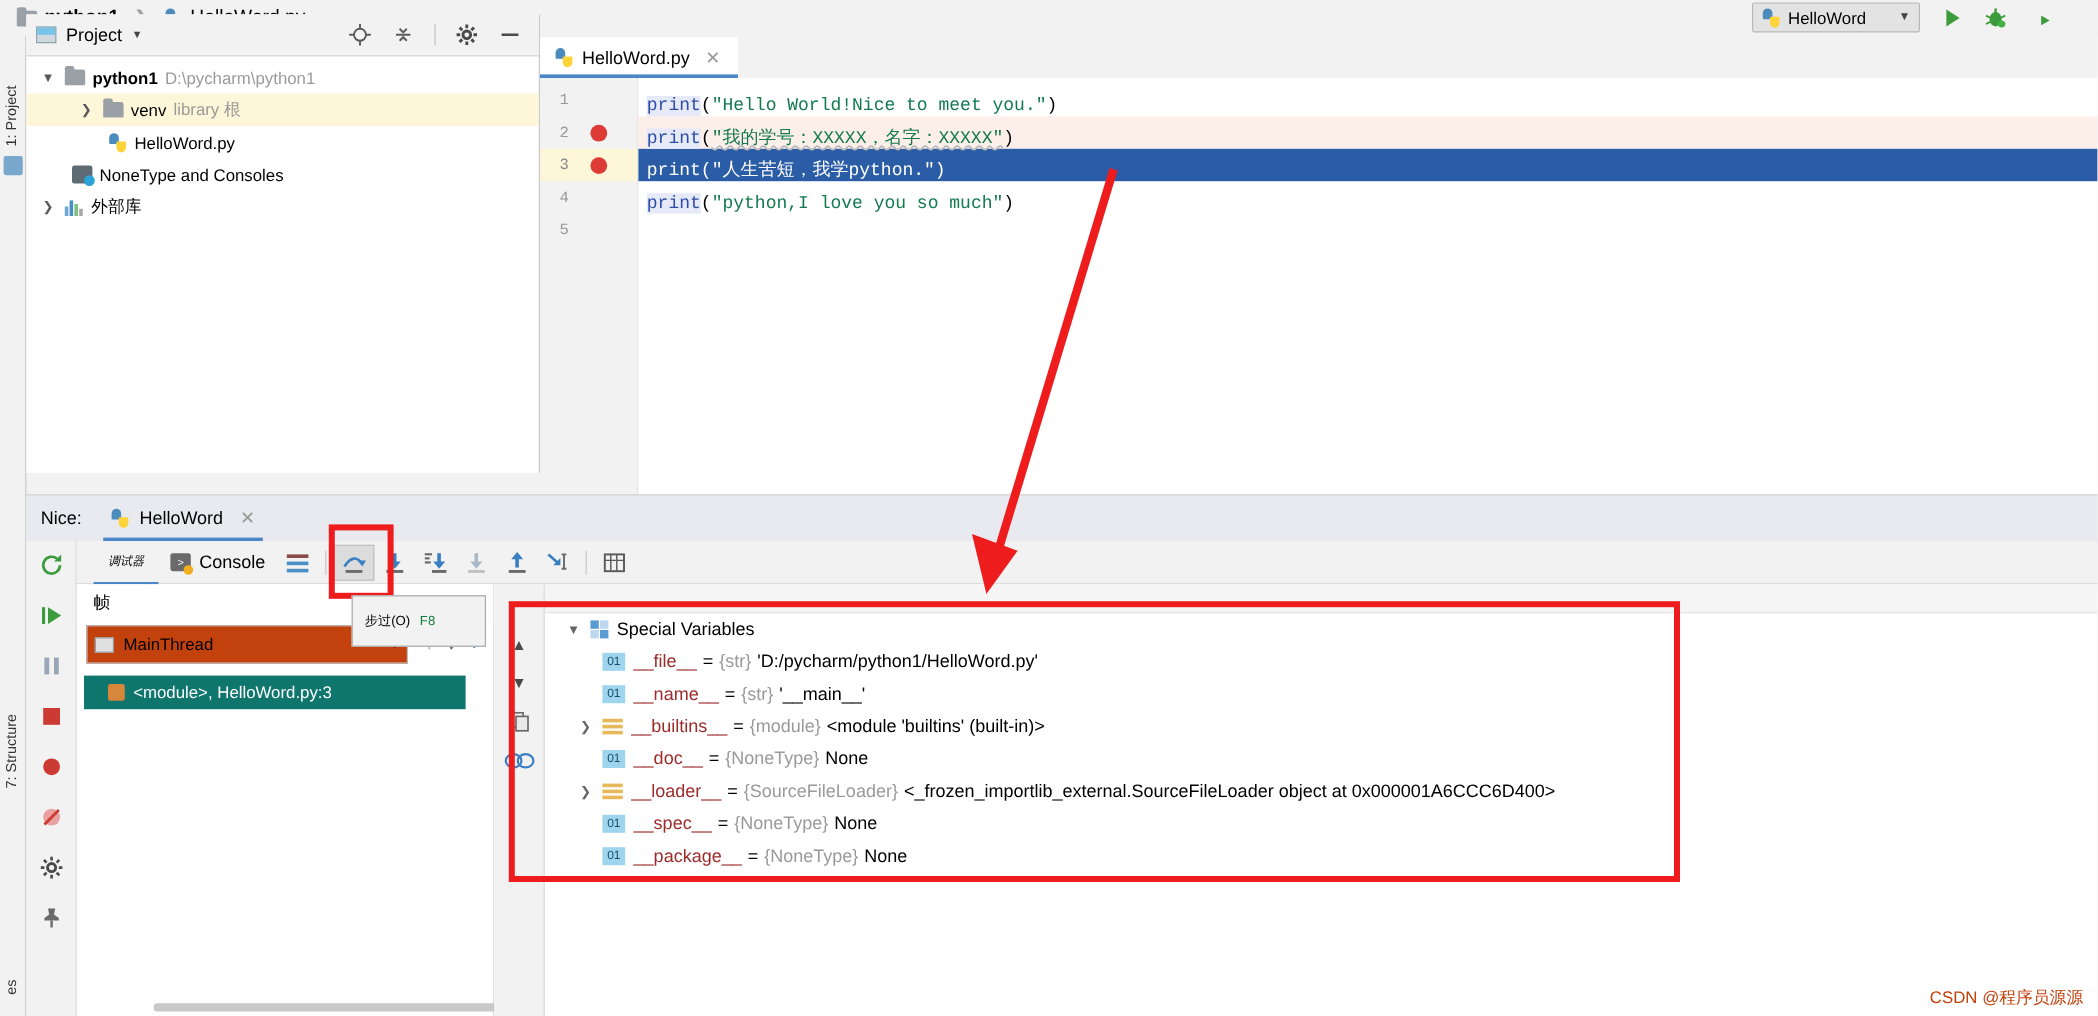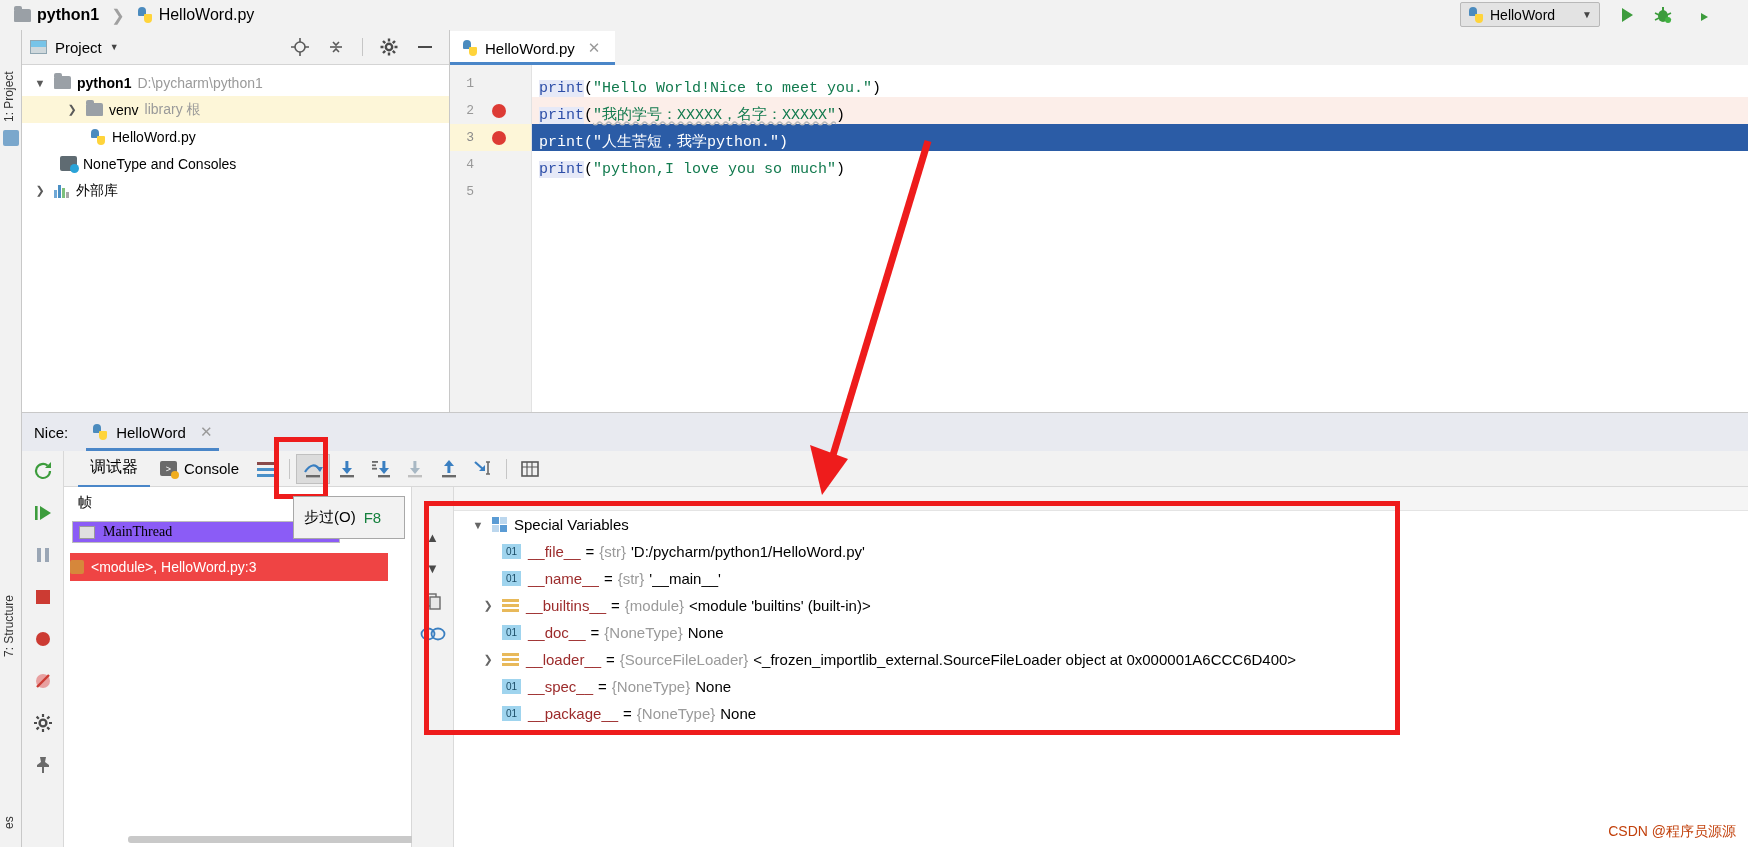--- a/index.html
+++ b/index.html
@@ -70,21 +70,21 @@
   .vtab-proj { top: 12px; height: 80px; }
   .vtab-struct { bottom: 190px; height: 86px; }
   .vtab-favs { bottom: 18px; height: 20px; }
   .vstrip-ico {
     position: absolute; left: 3px; width: 16px; height: 16px;
     background: #7aa7cc; border-radius: 2px;
   }
 
   
   .project-panel {
-    position: absolute; left: 22px; top: 30px; width: 428px; height: 382px;
+    position: absolute; left: 22px; top: 12px; width: 428px; height: 382px;
     background: #fff; border-right: 1px solid #c8c8c8;
   }
   .project-head {
     height: 35px; background: #f2f2f2; border-bottom: 1px solid #d4d4d4;
     display: flex; align-items: center; padding: 0 8px; gap: 8px;
   }
   .proj-win-ico {
     width: 17px; height: 14px; background: #cfd8dc; border: 1px solid #8fa6b2;
   }
   .proj-win-ico i { display: block; width: 100%; height: 6px; background: #77c4e8; }
@@ -191,21 +191,21 @@
     width: 42px; background: #f2f2f2; border-right: 1px solid #d8d8d8;
     display: flex; flex-direction: column; align-items: center; padding-top: 8px; gap: 18px;
   }
   .dbg-sq { width: 24px; height: 24px; display: flex; align-items: center; justify-content: center; }
 
   .dbg-main { flex: 1; position: relative; }
   .dbg-tabrow {
     height: 36px; background: #f2f2f2; display: flex; align-items: center;
     gap: 0px; border-bottom: 1px solid #d8d8d8; padding-left: 14px;
   }
-  .dbg-tab-txt { font-size: 16px; padding: 0 12px; height: 36px; display: flex; align-items: center; }
+  .dbg-tab-txt { font-size: 10px; padding: 0 12px; height: 36px; display: flex; align-items: center; font-style: italic; }
   .dbg-tab-txt.active { border-bottom: 2px solid #4a86c8; font-weight: normal; }
   .console-tab { display: flex; align-items: center; gap: 7px; padding: 0 10px; font-size: 15px; }
   .console-ico {
     width: 17px; height: 15px; background: #6a6a6a; border-radius: 2px;
     color: #fff; font-size: 9px; display: flex; align-items: center; justify-content: center;
     position: relative;
   }
   .console-ico::after {
     content: ""; position: absolute; right: -2px; bottom: -3px; width: 8px; height: 8px;
     border-radius: 50%; background: #f0ad1e;
@@ -214,28 +214,28 @@
   .tbtn.pressed { background: #dcdcdc; border: 1px solid #c0c0c0; }
   .tsep { width: 1px; height: 20px; background: #c6c6c6; margin: 0 6px; }
 
   .frames-pane {
     position: absolute; left: 0; top: 36px; width: 348px; bottom: 0;
     background: #fff; border-right: 1px solid #d8d8d8;
   }
   .frames-title { height: 32px; display: flex; align-items: center; padding-left: 14px;
                   font-size: 14px; background: #fff; }
   .thread-row {
-    height: 22px; margin: 2px 8px 0 8px; border: 1px solid #bdbdbd; background: #8b5cf6;
-    display: flex; align-items: center; gap: 8px; padding: 0 6px; font-size: 14px; font-family: Liberation Serif, serif;
+    height: 32px; margin: 2px 8px 0 8px; border: 1px solid #bdbdbd; background: #c2410c;
+    display: flex; align-items: center; gap: 8px; padding: 0 6px; font-size: 14px;
   }
   .thread-row .chev { margin-left: auto; font-size: 9px; }
   .thread-ico { width: 16px; height: 13px; background: #e0e0e0; border: 1px solid #9a9a9a; }
   .frame-row {
-    height: 28px; margin: 10px 0 0 6px; width: 318px; background: #ef4444; color: #fff;
-    display: flex; align-items: center; gap: 7px; padding-left: 0; font-size: 14px;
+    height: 28px; margin: 10px 0 0 6px; width: 318px; background: #0f766e; color: #fff;
+    display: flex; align-items: center; gap: 7px; padding-left: 20px; font-size: 14px;
   }
   .frame-ico { width: 14px; height: 14px; background: #d6873b; border-radius: 2px; }
 
   .vars-col {
     position: absolute; left: 348px; top: 36px; right: 0; bottom: 0; background: #fff;
     display: flex;
   }
   .vars-strip {
     width: 42px; background: #f2f2f2; border-right: 1px solid #dadada;
     display: flex; flex-direction: column; align-items: center; padding-top: 6px; gap: 16px;
@@ -273,21 +273,21 @@
   .red-box {
     position: absolute; border: 5px solid #ee1c1c; pointer-events: none;
   }
   .box-step { left: 274px; top: 437px; width: 54px; height: 62px; }
   .box-vars { left: 424px; top: 501px; width: 976px; height: 234px; }
   .red-arrow { position: absolute; left: 800px; top: 135px; pointer-events: none; }
 
   .tooltip {
     position: absolute; left: 293px; top: 496px; width: 112px; height: 43px;
     background: #f2f2f2; border: 1px solid #a8a8a8;
-    display: flex; align-items: center; gap: 8px; padding-left: 10px; font-size: 15px;
+    display: flex; align-items: center; gap: 8px; padding-left: 10px; font-size: 11px;
   }
   .tooltip .key { color: #15803d; }
 
   .watermark {
     position: absolute; right: 12px; bottom: 6px; font-size: 14px; color: #c2410c;
   }
 
   .hscroll {
     position: absolute; left: 64px; bottom: 4px; width: 320px; height: 7px;
     background: #c9c9c9; border-radius: 3px;

